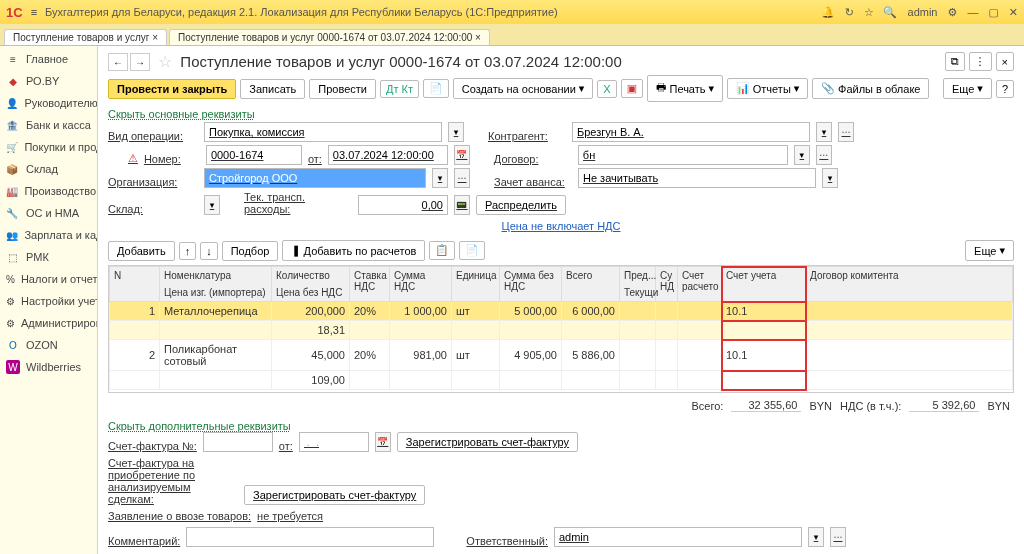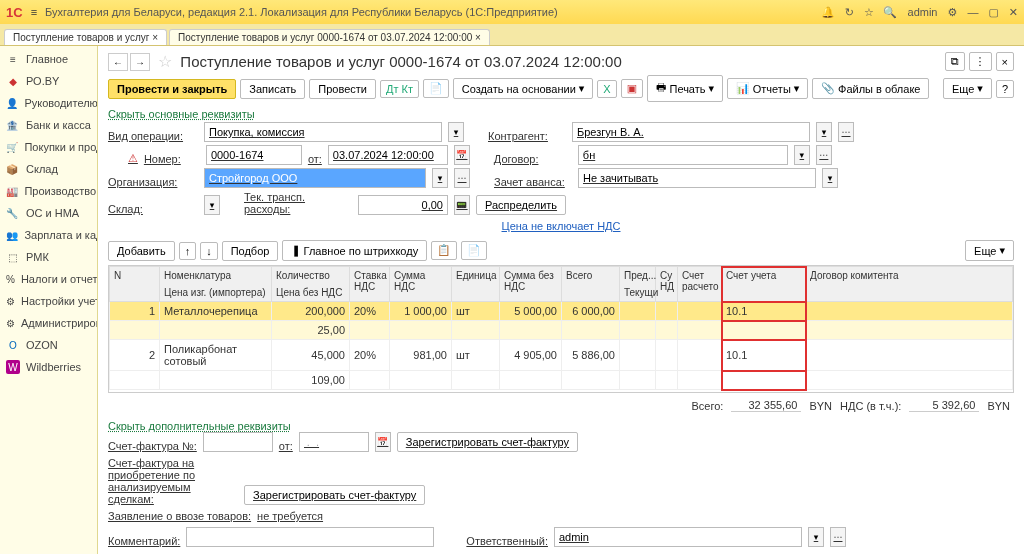--- a/index.html
+++ b/index.html
@@ -226,21 +226,21 @@
       </div>
     </div>
     <div class="center-link"><span class="link-blue">Цена не включает НДС</span></div>
 
 
     <div class="grid-tb">
       <button class="btn">Добавить</button>
       <button class="btn btn-sm">↑</button>
       <button class="btn btn-sm">↓</button>
       <button class="btn">Подбор</button>
-      <button class="btn">❚ <span>Главное по штрихкоду</span></button>
+      <button class="btn">❚ <span>Добавить по расчетов</span></button>
       <button class="btn btn-sm">📋</button>
       <button class="btn btn-sm">📄</button>
       <div style="flex:1"></div>
       <button class="btn"><span>Еще</span> ▾</button>
     </div>
 
     <div class="grid-wrap">
       <table class="grid">
         <colgroup>
           <col style="width:50px">
@@ -295,21 +295,21 @@
               <td class="ar">6 000,00</td>
               <td></td>
               <td></td>
               <td></td>
               <td class="redcol">10.1</td>
               <td></td>
             </tr>
             <tr class="hl">
               <td></td>
               <td></td>
-              <td class="ar">25,00</td>
+              <td class="ar">18,31</td>
               <td></td>
               <td></td>
               <td></td>
               <td></td>
               <td></td>
               <td></td>
               <td></td>
               <td></td>
               <td class="redcol"></td>
               <td></td>

